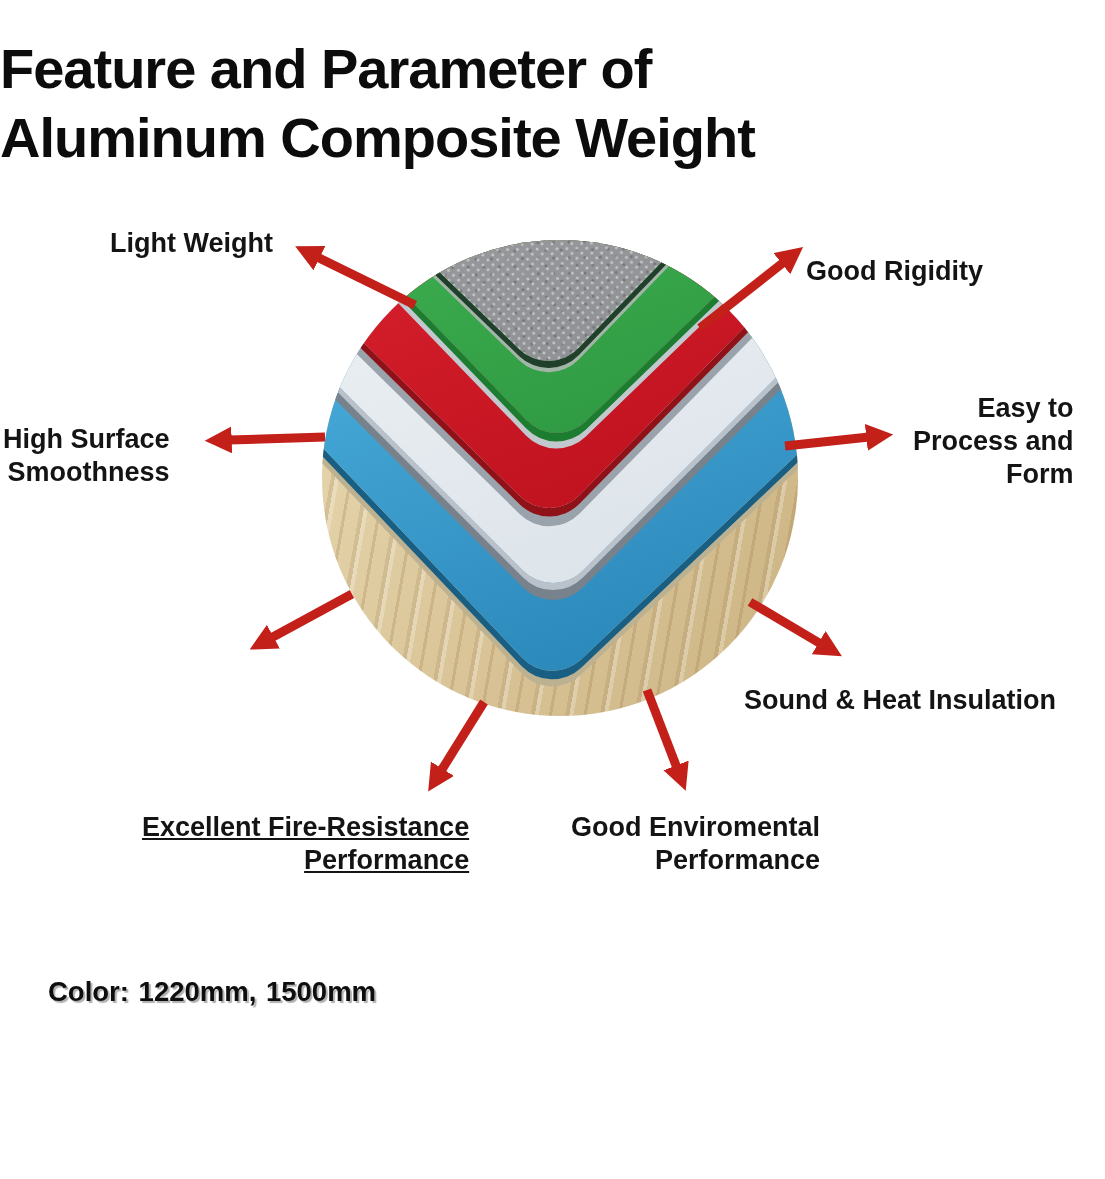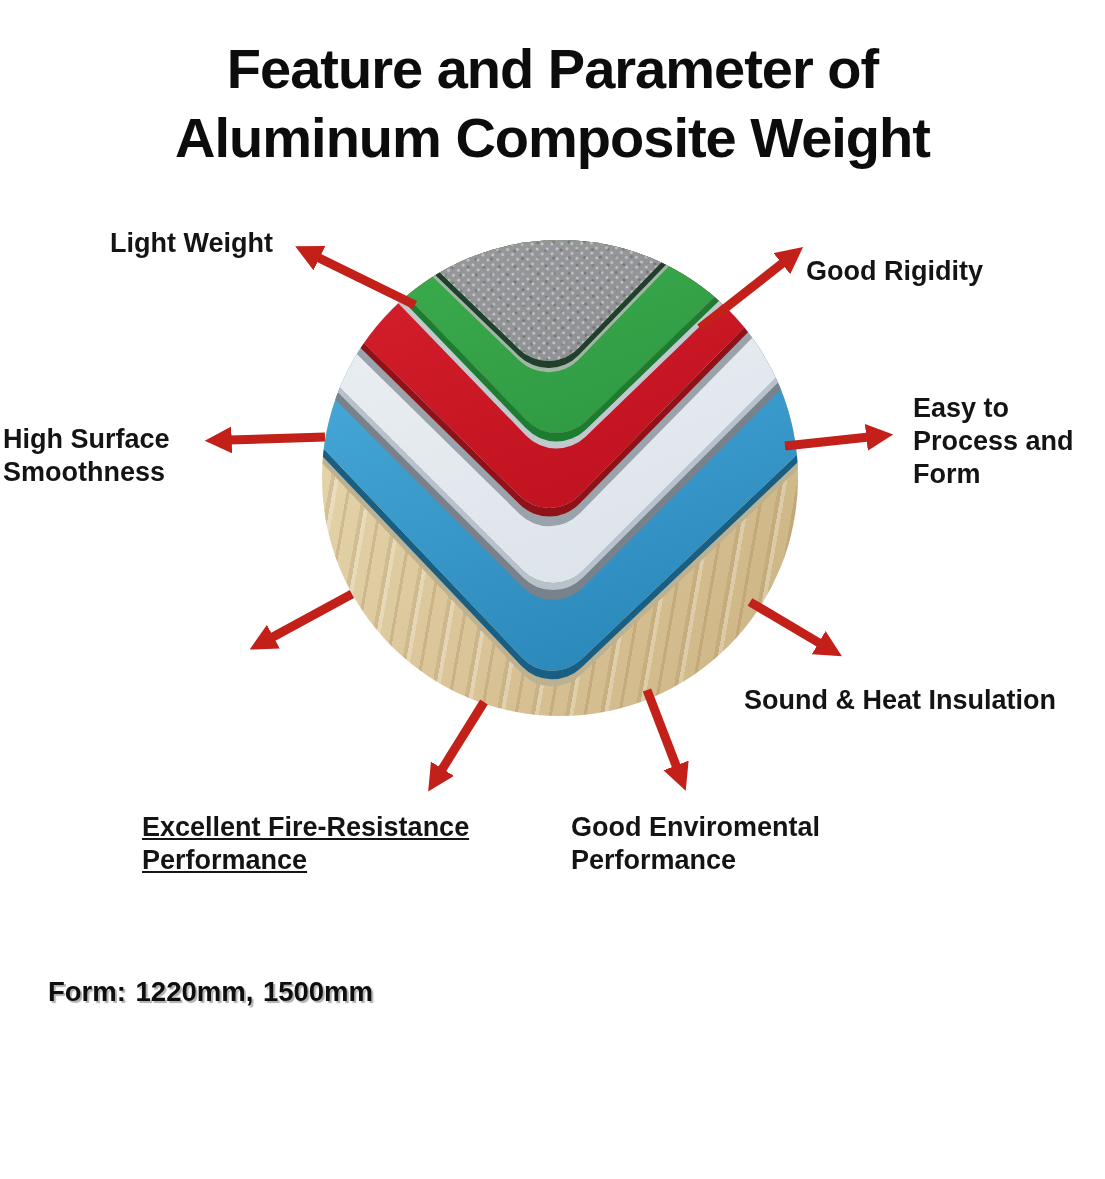--- a/index.html
+++ b/index.html
@@ -2,21 +2,21 @@
 <html><head>
 <meta charset="utf-8">
 <style>
   html,body{margin:0;padding:0;background:#fff;}
   .stage{
     position:relative;width:1105px;height:1179px;background:#ffffff;overflow:hidden;
     font-family:"Liberation Sans", sans-serif;color:#111;
   }
   
   .title{
-    position:absolute;top:34px;left:0;right:0;text-align:center;
+    position:absolute;top:34px;left:0;right:0;text-align:left;
     font-size:56px;font-weight:700;line-height:69px;letter-spacing:-1px;color:#0c0c0c;
   }
   
   .photo{
     position:absolute;left:322px;top:240px;width:476px;height:476px;border-radius:50%;overflow:hidden;
     background:
       repeating-linear-gradient(100deg,
         rgba(146,110,60,.22) 0 3px, rgba(0,0,0,0) 3px 16px,
         rgba(120,90,50,.14) 16px 20px, rgba(255,255,255,.25) 20px 24px,
         rgba(0,0,0,0) 24px 34px),
@@ -51,21 +51,21 @@
       linear-gradient(118deg,#bcbdbf 0%,#a8a9ab 45%,#909194 100%);
     background-size:7px 7px, 11px 11px, 100% 100%;
     background-position:0 0, 3px 5px, 0 0;
     box-shadow:5px 5px 0 #21402b, 8px 8px 0 #a3b5a7;
   }
   
   .arrows{position:absolute;left:0;top:0;width:1105px;height:1179px;z-index:10;pointer-events:none;}
   
   .feat{
     position:absolute;z-index:11;font-size:27px;font-weight:700;line-height:33px;
-    color:#141414;white-space:pre-line;
+    color:#141414;white-space:pre-line;text-align:right;
   }
   .f-light{left:110px;top:227px;}
   .f-rigidity{left:806px;top:227px;margin-top:28px;}
   .f-smooth{left:3px;top:423px;}
   .f-easy{left:881px;top:392px;margin-left:32px;}
   .f-color{left:18px;top:657px;}
   .f-sound{left:744px;top:684px;}
   .f-fire{left:142px;top:811px;text-decoration:underline;}
   .f-env{left:571px;top:811px;}
   
@@ -119,21 +119,21 @@
   <div class="feat f-easy">Easy to
 Process and
 Form</div>
   <div class="feat f-sound">Sound &amp; Heat Insulation</div>
   <div class="feat f-fire">Excellent Fire-Resistance
 Performance</div>
   <div class="feat f-env">Good Enviromental
 Performance</div>
 
   <div class="params">
-    <div>Form: 1220mm, 1500mm</div>
+    <div>Color: 1220mm, 1500mm</div>
     
     
     
     
     
   </div>
 
 </div>
 
 </body></html>

